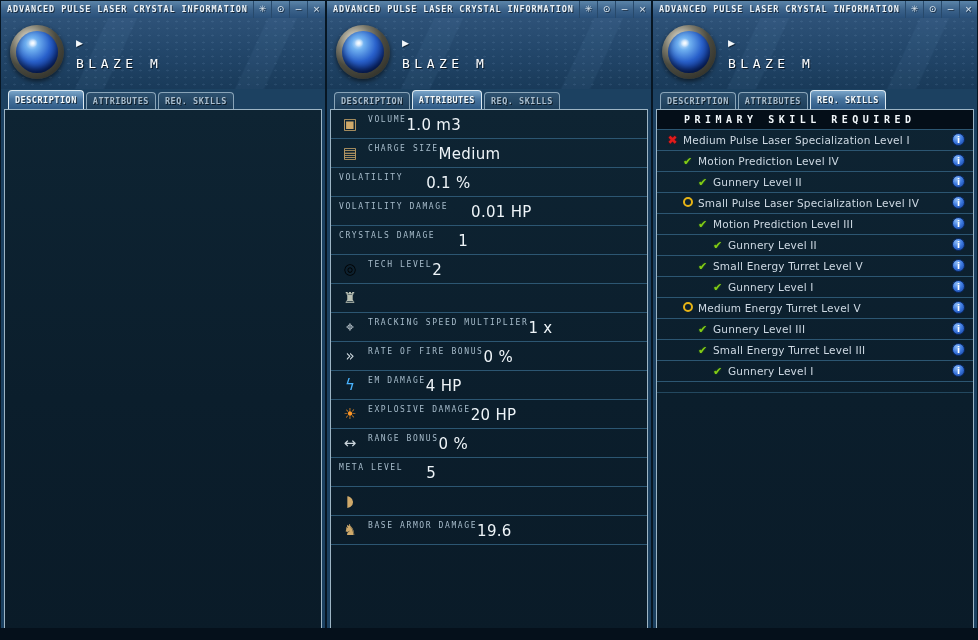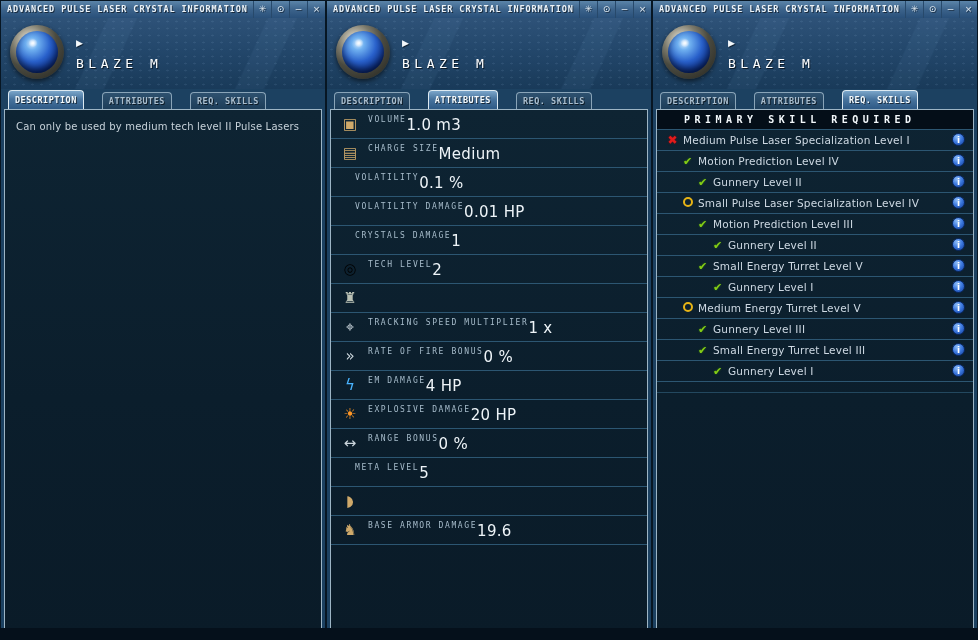--- a/index.html
+++ b/index.html
@@ -31,21 +31,21 @@
   .orb::after{content:"";position:absolute;inset:6px;border-radius:50%;
        background:radial-gradient(circle at 38% 30%,#d6ecff 0%,#6fb0f0 16%,#2a62cc 46%,#0c2f88 74%,#071d56 100%);
        box-shadow:inset 0 -4px 7px rgba(0,0,0,0.55);}
   .orb-hl{position:absolute;left:18px;top:14px;width:10px;height:8px;border-radius:50%;z-index:3;
        background:radial-gradient(circle,rgba(255,255,255,0.95),rgba(255,255,255,0) 70%);}
   .expander{position:absolute;left:75px;top:20px;z-index:2;color:#f4f8fb;font-size:9px;
        font-family:"DejaVu Sans",sans-serif;cursor:pointer;text-shadow:1px 1px 0 rgba(0,0,0,0.5);}
   .item-name{position:absolute;left:75px;top:38px;z-index:2;font-size:13px;letter-spacing:4.5px;
        color:#ffffff;text-shadow:1px 1px 0 rgba(0,0,0,0.6);white-space:nowrap;}
   
-  .tabs{position:absolute;left:0;right:0;top:88px;height:20px;display:flex;gap:18px;
+  .tabs{position:absolute;left:0;right:0;top:88px;height:20px;display:flex;gap:2px;
         align-items:flex-end;padding-left:7px;box-sizing:border-box;}
   .tab{height:16px;line-height:16px;padding:0 6px;font-size:8.5px;font-weight:bold;letter-spacing:0.5px;
        color:#a9bdcd;background:linear-gradient(180deg,#2e516f 0%,#1d3e5a 100%);
        border:1px solid #89a4b8;border-bottom:none;border-radius:4px 4px 0 0;cursor:pointer;
        text-shadow:1px 1px 0 rgba(0,0,0,0.6);white-space:nowrap;}
   .tab.active{height:18px;line-height:18px;color:#f5fafc;
        background:linear-gradient(180deg,#7ba6ca 0%,#48749e 45%,#2e5a86 100%);
        border-color:#dce9f1;}
   
   .content{position:absolute;left:3px;right:3px;top:108px;bottom:3px;overflow:hidden;
@@ -54,21 +54,21 @@
   
   .desc{padding:9px 11px;font-family:"DejaVu Sans",sans-serif;font-size:10px;
         line-height:1.6;color:#c7d2da;letter-spacing:0.2px;}
   .desc p{margin:0 0 15px 0;}
   
   .attr-row{height:29px;box-sizing:border-box;border-bottom:1px solid #2c5672;
         display:flex;align-items:center;}
   .attr-icon{width:24px;margin-left:7px;text-align:center;font-size:15px;line-height:1;
         font-family:"DejaVu Sans",sans-serif;flex:0 0 auto;}
   .attr-text{display:flex;flex-direction:row;justify-content:center;margin-left:6px;min-width:0;}
-  .attr-row.no-icon .attr-text{margin-left:24px;}
+  .attr-row.no-icon .attr-text{margin-left:8px;gap:23px;}
   .attr-label{font-size:8px;letter-spacing:1.6px;color:#a7bccb;white-space:nowrap;}
   .attr-value{font-family:"DejaVu Sans",sans-serif;font-size:15px;color:#eef4f8;
         letter-spacing:0.3px;margin-top:1px;white-space:nowrap;}
   .ic-cube,.ic-charge,.ic-shield,.ic-armor{color:#cfa96a;}
   .ic-tech,.ic-rof,.ic-range,.ic-tracking{color:#ccd6dd;}
   .ic-turret{color:#b9c0b4;}
   .ic-em{color:#49b4ff;}
   .ic-explosive{color:#ff9726;}
   
   .skills-header{height:19px;line-height:19px;background:#040e18;color:#f3f8fb;
@@ -115,21 +115,20 @@
       <span class="expander">▶</span>
       <span class="item-name">BLAZE M</span>
     </div>
     <div class="tabs">
         <span class="tab active">DESCRIPTION</span>
         <span class="tab">ATTRIBUTES</span>
         <span class="tab">REQ. SKILLS</span>
       </div>
     <div class="content">
       <div class="desc">
-          <p>Can only be used by medium tech level II Pulse Lasers</p>
         </div>
     </div>
     <div class="resize-handle"></div>
   </section>
 
   <section class="window" style="left:326px">
     <header class="titlebar">
       <span class="title">ADVANCED PULSE LASER CRYSTAL INFORMATION</span>
       <span class="controls">
           <span class="ctrl">✳</span>

